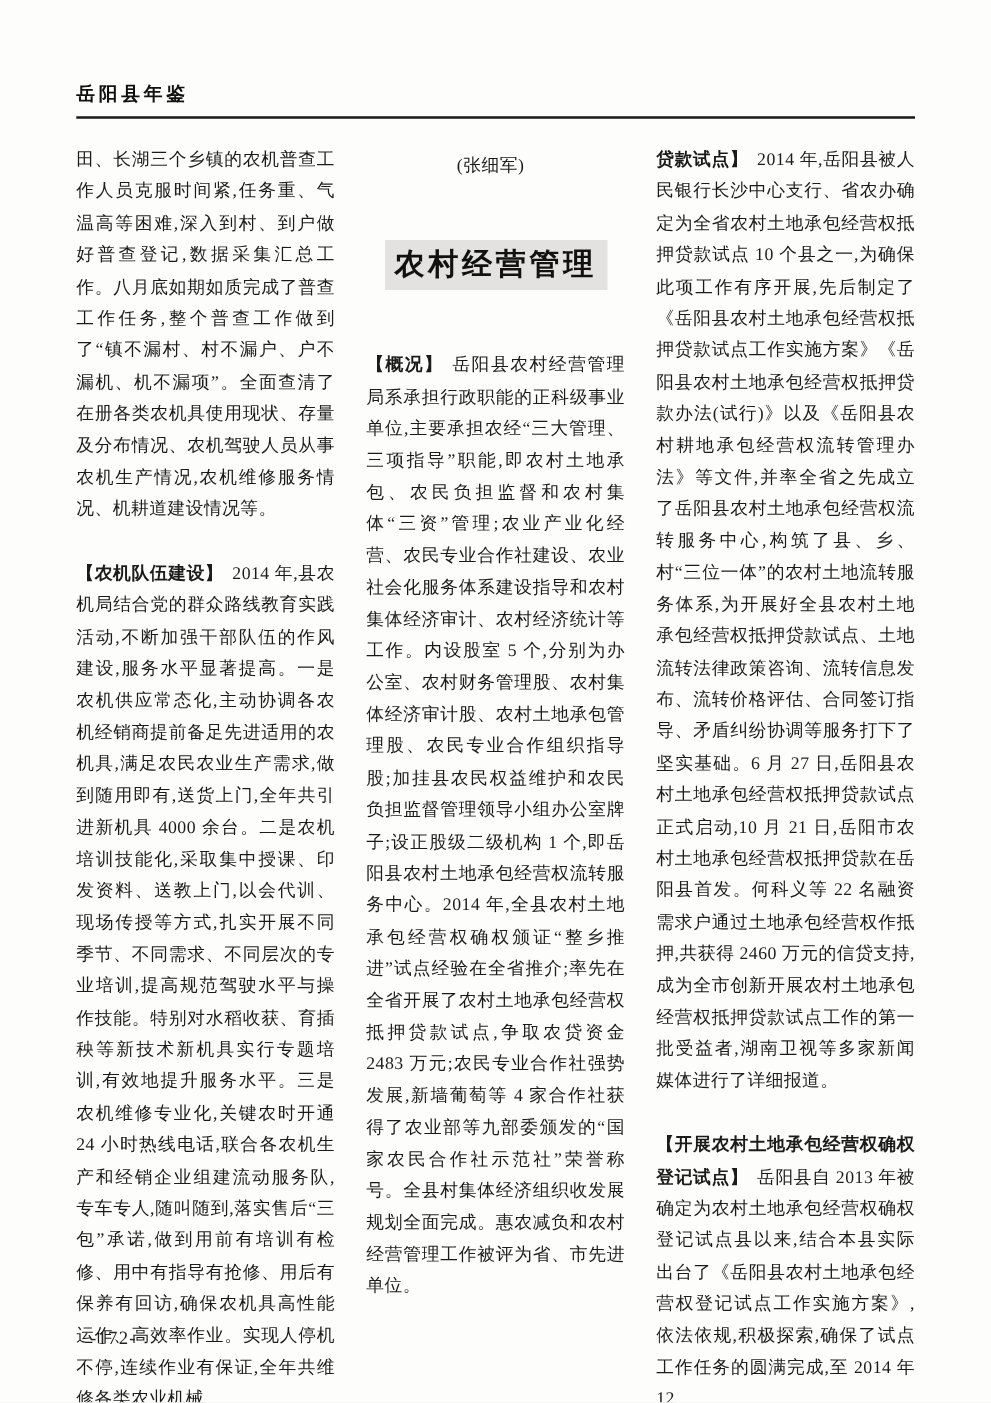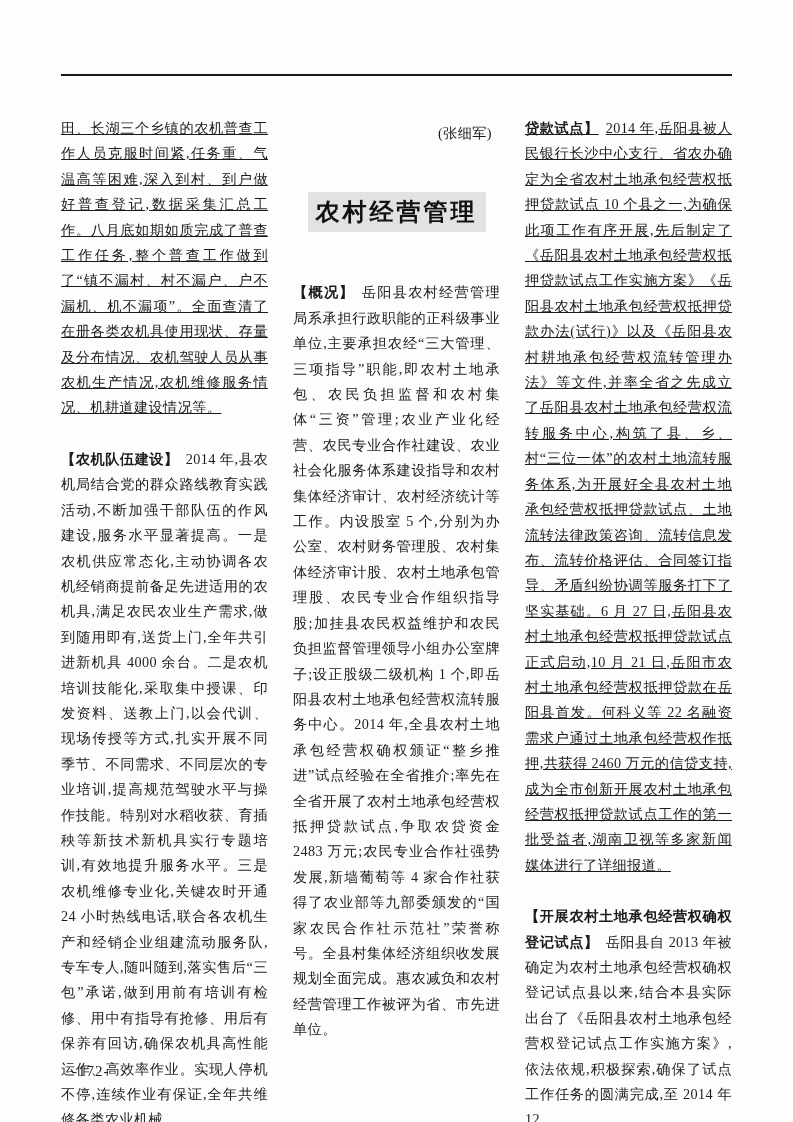--- a/index.html
+++ b/index.html
@@ -35,26 +35,26 @@
     gap: 25px;
   }
   .col {
     flex: 1 1 0;
     min-width: 0;
     font-size: 14.2px;
     line-height: 25.4px;
     text-align: justify;
     letter-spacing: 0.4px;
   }
-  .para { margin: 0; text-decoration: underline; }
+  .para { margin: 0; }
   .entry { margin-top: 26px; }
   .entry-first { margin-top: 0; }
   .entry-label { font-weight: bold; margin-right: 7px; }
   .byline {
-    text-align: right;
+    text-align: center;
     padding-right: 8px;
     margin-top: 5px;
   }
   .section-box {
     margin: 46px auto 48px;
     width: 178px;
     height: 40px;
     background: #e3e2e0;
     display: flex;
     align-items: center;
@@ -72,20 +72,21 @@
     letter-spacing: 1px;
     color: #222;
   }
 </style>
 </head>
 <body>
 
 <div class="page">
 
   <div class="header">
+    <div class="header-title">岳阳县年鉴</div>
     <div class="header-rule"></div>
   </div>
 
   <div class="content">
 
     <div class="col">
       <p class="para">田、长湖三个乡镇的农机普查工作人员克服时间紧,任务重、气温高等困难,深入到村、到户做好普查登记,数据采集汇总工作。八月底如期如质完成了普查工作任务,整个普查工作做到了“镇不漏村、村不漏户、户不漏机、机不漏项”。全面查清了在册各类农机具使用现状、存量及分布情况、农机驾驶人员从事农机生产情况,农机维修服务情况、机耕道建设情况等。</p>
       <p class="entry">
         <span class="entry-label">【农机队伍建设】</span><span>2014 年,县农机局结合党的群众路线教育实践活动,不断加强干部队伍的作风建设,服务水平显著提高。一是农机供应常态化,主动协调各农机经销商提前备足先进适用的农机具,满足农民农业生产需求,做到随用即有,送货上门,全年共引进新机具 4000 余台。二是农机培训技能化,采取集中授课、印发资料、送教上门,以会代训、现场传授等方式,扎实开展不同季节、不同需求、不同层次的专业培训,提高规范驾驶水平与操作技能。特别对水稻收获、育插秧等新技术新机具实行专题培训,有效地提升服务水平。三是农机维修专业化,关键农时开通 24 小时热线电话,联合各农机生产和经销企业组建流动服务队,专车专人,随叫随到,落实售后“三包”承诺,做到用前有培训有检修、用中有指导有抢修、用后有保养有回访,确保农机具高性能运作、高效率作业。实现人停机不停,连续作业有保证,全年共维修各类农业机械</span>
       </p>

